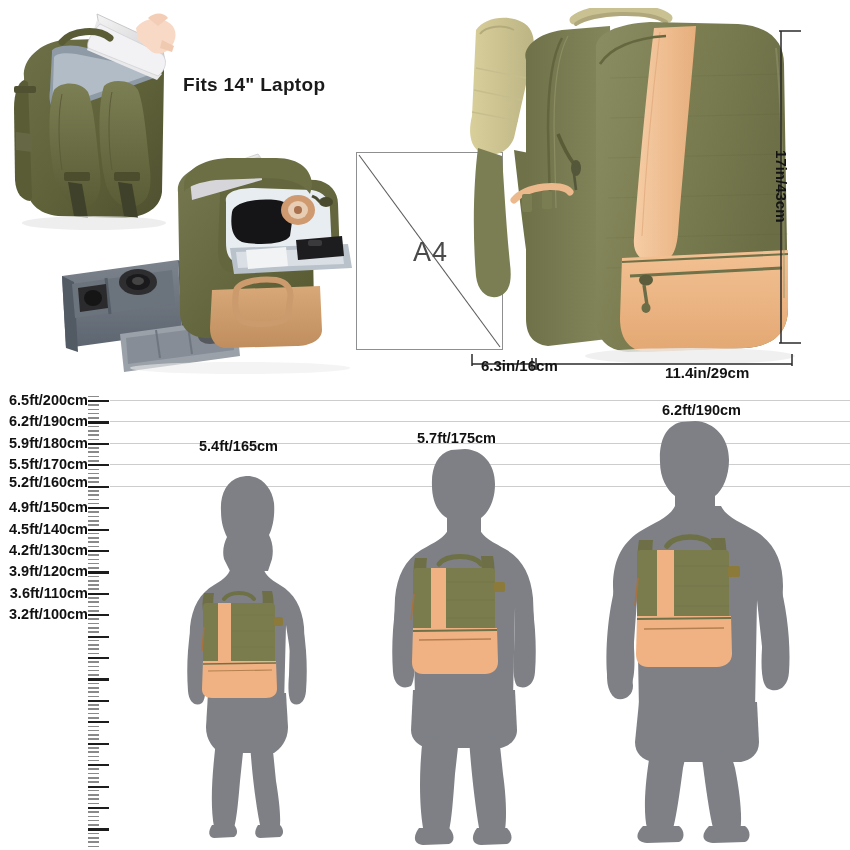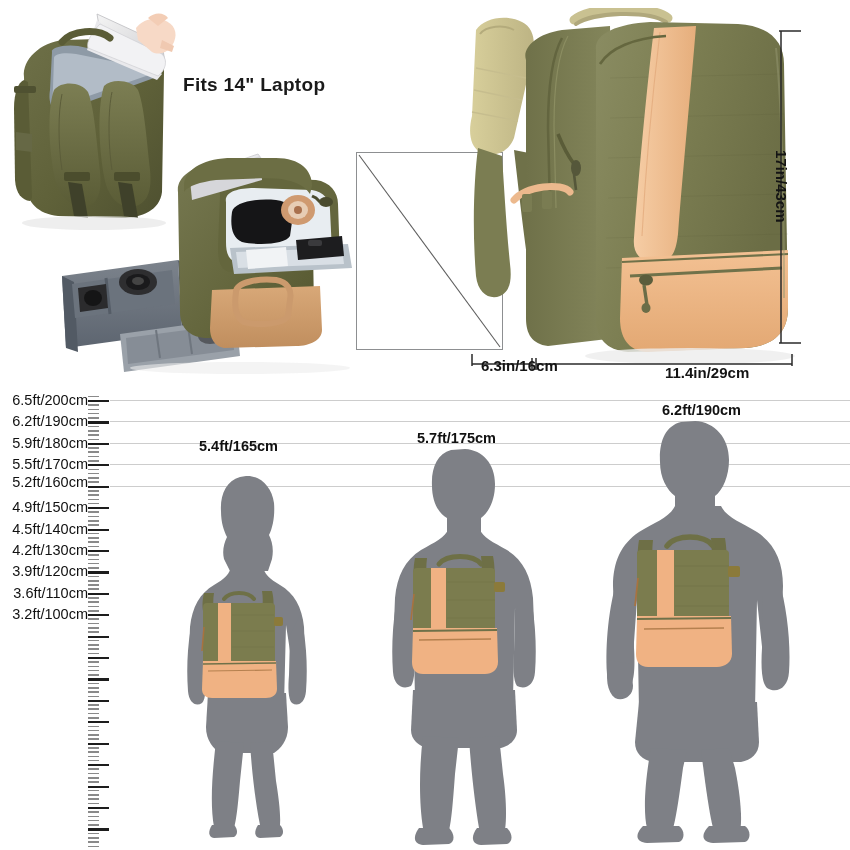--- a/index.html
+++ b/index.html
@@ -47,21 +47,21 @@
     font-size:15px;font-weight:bold;color:#141414;white-space:nowrap;
     transform:rotate(90deg);transform-origin:left top;
   }
 
   
   .chart-section{position:absolute;left:0;top:390px;width:850px;height:460px;}
 
   .ruler-labels{position:absolute;left:0;top:0;width:90px;height:240px;}
   .ruler-label{
     position:absolute;right:2px;
-    font-size:14.5px;font-weight:normal;color:#111;white-space:nowrap;
+    font-size:14.5px;font-weight:bold;color:#111;white-space:nowrap;
     line-height:1;
   }
 
   .ruler-ticks{position:absolute;left:88px;top:0;width:22px;height:460px;}
   .tick{position:absolute;left:0;height:2px;background:#2b2b2b;}
   .tick.major{width:21px;background:#1d1d1d;height:2.2px;}
   .tick.minor{width:11px;background:#8a8a8a;height:1.6px;}
 
   .gridline{
     position:absolute;left:110px;height:1px;background:#cdcdcd;
@@ -208,20 +208,21 @@
       <path d="M252 56 L256 58 L260 62" stroke="#4a4b2e" stroke-width="3" fill="none"></path>
       <ellipse cx="266" cy="62" rx="7" ry="5" fill="#4a4b2e"></ellipse>
 
       <ellipse cx="180" cy="228" rx="110" ry="6" fill="#ededed" opacity="0.6"></ellipse>
     </svg>
 
     <div class="a4-box">
       <svg class="a4-diag" viewBox="0 0 147 198" preserveAspectRatio="none">
         <line x1="2" y1="2" x2="145" y2="196" stroke="#5d5d5d" stroke-width="1.1"></line>
       </svg>
+      <div class="a4-text">A4</div>
     </div>
 
     <svg class="bagimg" style="left:470px;top:8px;" width="330" height="360" viewBox="0 0 330 360">
       <defs>
         <linearGradient id="olvM" x1="0" y1="0" x2="1" y2="0.4">
           <stop offset="0%" stop-color="#8a8c62"></stop>
             <stop offset="45%" stop-color="#7c7e52"></stop>
           <stop offset="100%" stop-color="#6b6d45"></stop>
         </linearGradient>
         <linearGradient id="olvS" x1="0" y1="0" x2="1" y2="0">

